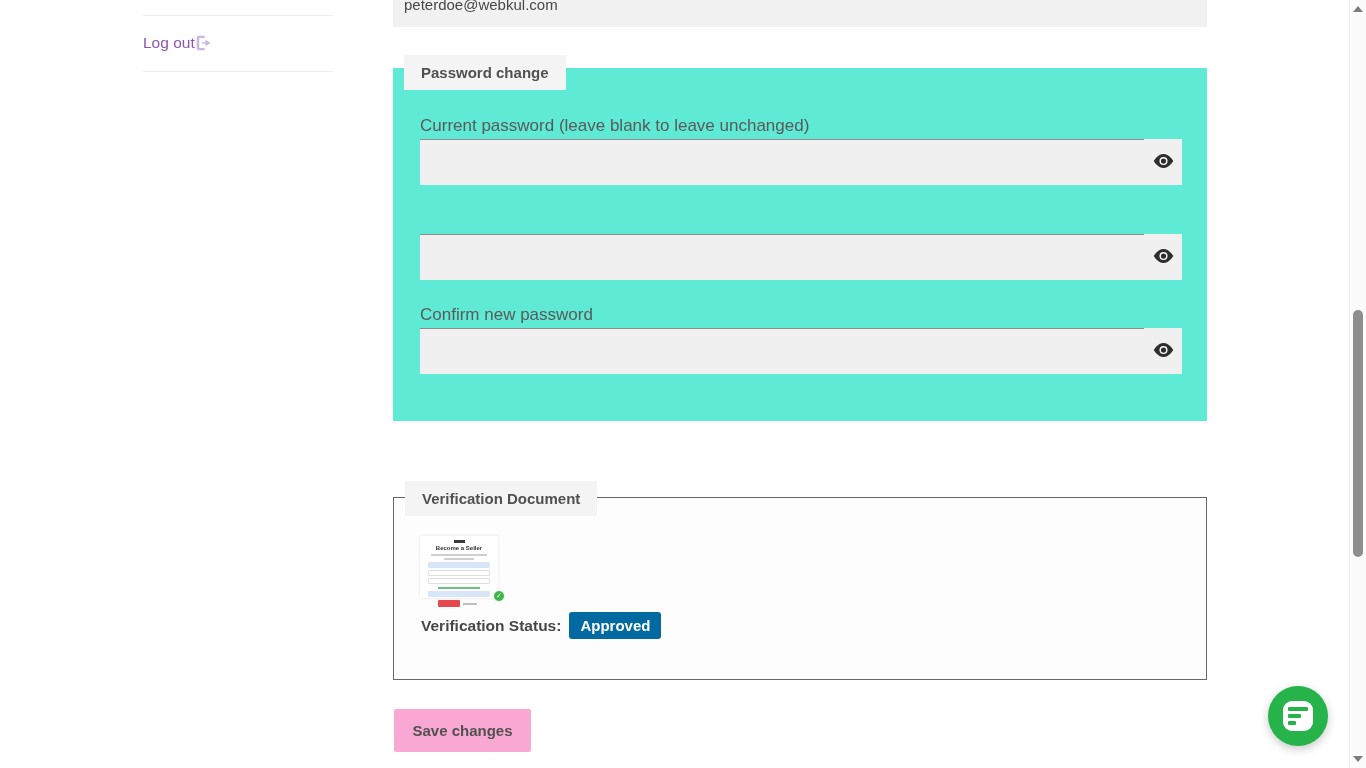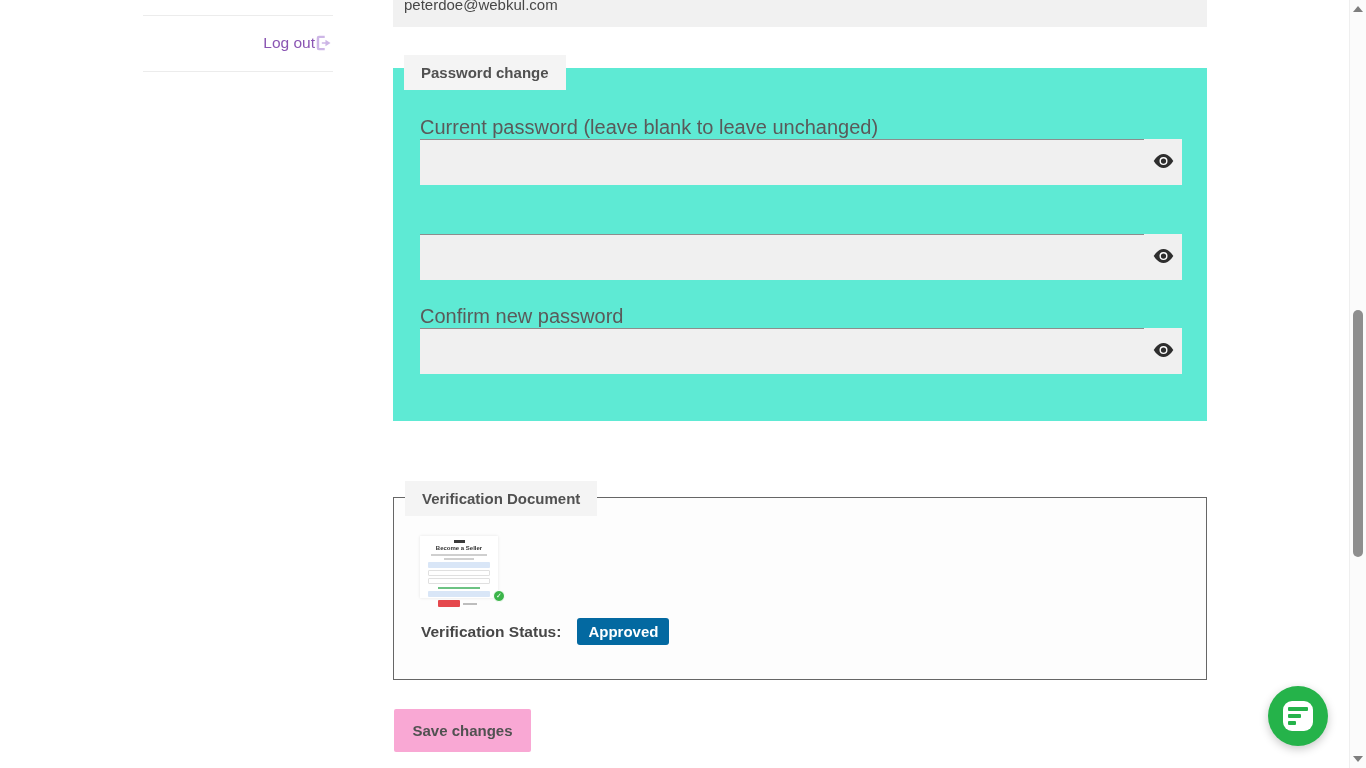--- a/index.html
+++ b/index.html
@@ -11,21 +11,21 @@
     position: relative;
   }
 
   
   .sidebar { position: absolute; left: 143px; top: 0; width: 190px; height: 120px; }
   .divider { position: absolute; left: 0; right: 0; border-top: 1px solid #ececec; }
   .divider.d1 { top: 15px; }
   .divider.d2 { top: 71px; }
   .logout-row {
     position: absolute; top: 30px; left: 0; right: 0; height: 26px;
-    display: flex; justify-content: flex-end; align-items: center;
+    display: flex; justify-content: flex-start; align-items: center;
     cursor: pointer;
   }
   .logout-label { color: #8a55b3; font-size: 15.5px; }
   .logout-icon svg { display: block; }
 
   
   .content { position: absolute; left: 393px; top: 0; width: 814px; height: 768px; }
 
   .email-field {
     position: absolute; top: -19px; left: 0; width: 100%; height: 46px;
@@ -44,21 +44,21 @@
     white-space: nowrap;
     z-index: 2;
   }
 
   .pw-section {
     position: absolute; top: 68px; left: 0; width: 100%; height: 353px;
     background: #5eead4;
   }
   .pw-section .section-legend { top: -13px; }
 
-  .field-label { position: absolute; left: 27px; font-size: 20px; color: #5a5a5a; }
+  .field-label { position: absolute; left: 27px; font-size: 17px; color: #5a5a5a; }
   .lbl-0 { top: 48px; } .lbl-1 { top: 143px; } .lbl-2 { top: 237px; }
 
   .pw-row { position: absolute; left: 27px; width: 762px; height: 46px; display: flex; }
   .row-0 { top: 71px; } .row-1 { top: 166px; } .row-2 { top: 260px; }
   .pw-input {
     flex: 1; height: 100%;
     background: #f0f0f0;
     border: none; border-top: 1px solid #8d8d8d;
     font-size: 15px; color: #444; padding: 0 10px;
     outline: none;
@@ -97,22 +97,22 @@
   .t-btn-red { width: 22px; height: 7px; background: #e5484d; border-radius: 1px; }
   .t-btn-txt { width: 14px; height: 2px; background: #bdbdbd; }
   .t-badge {
     position: absolute; right: -7px; bottom: -4px;
     width: 12px; height: 12px; border-radius: 50%;
     background: #3cb54a; border: 1px solid #fff;
     color: #fff; font-size: 7px; line-height: 10px; text-align: center;
   }
 
   .status-row {
-    position: absolute; left: 27px; top: 120px;
-    display: flex; align-items: center; gap: 16px;
+    position: absolute; left: 27px; top: 114px;
+    display: flex; align-items: center; gap: 8px;
   }
   .status-label { font-size: 15.5px; font-weight: bold; color: #474747; }
   .status-badge {
     background: #0369a1; color: #ffffff;
     font-size: 15px; font-weight: bold;
     padding: 5px 11px; border-radius: 3px;
   }
 
   .save-btn {
     position: absolute; top: 709px; left: 1px;

